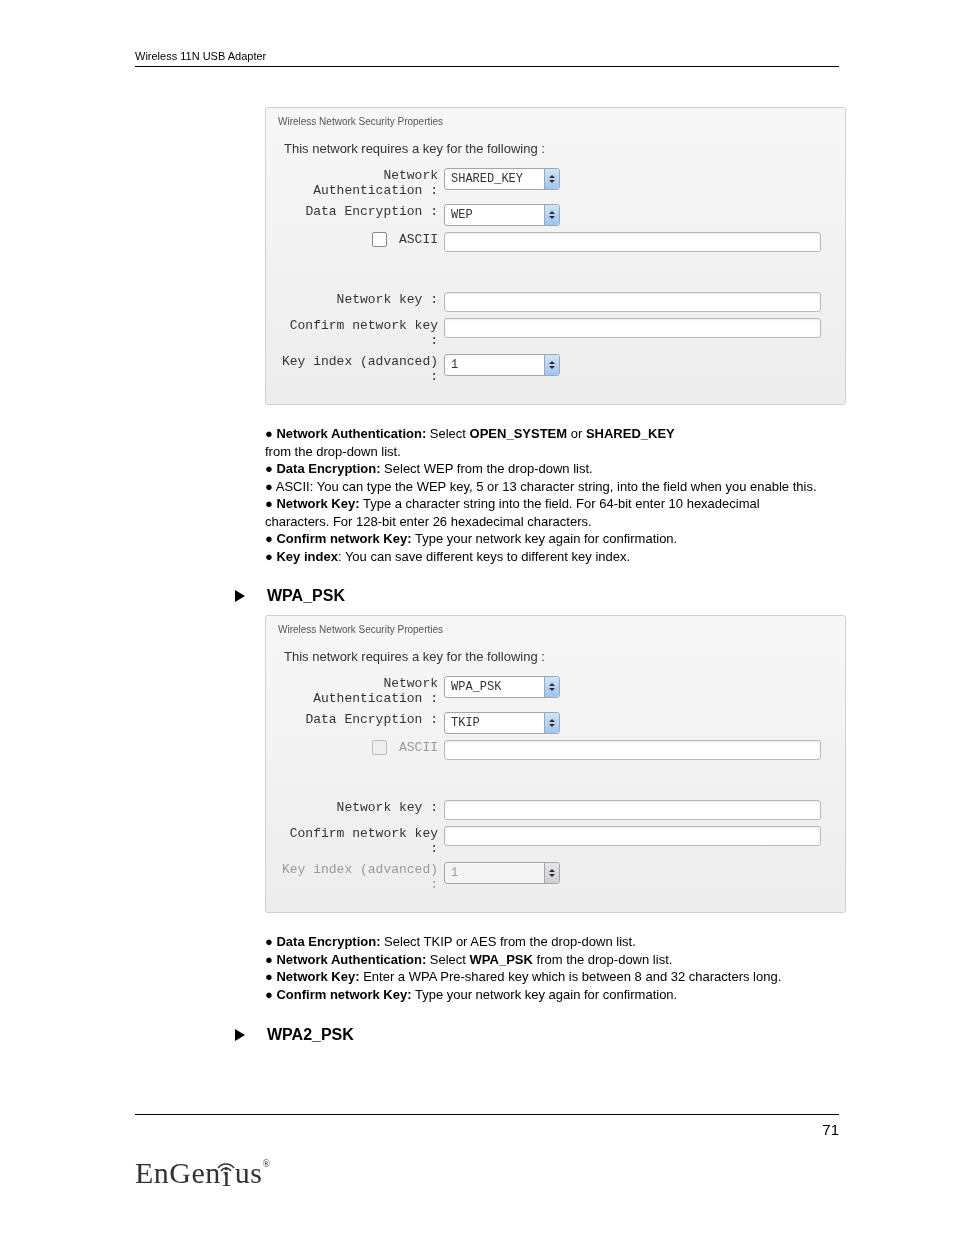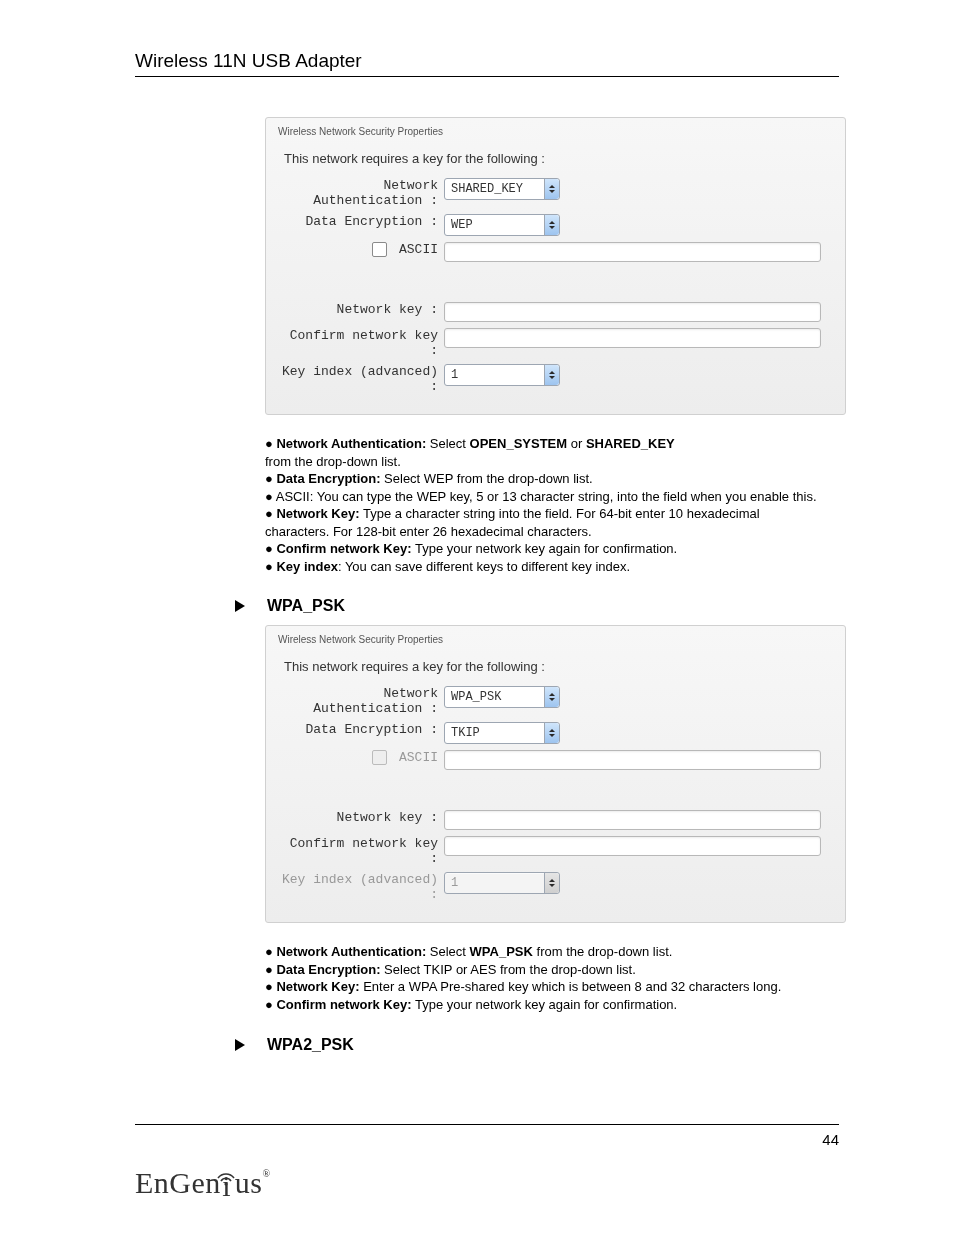--- a/index.html
+++ b/index.html
@@ -8,21 +8,21 @@
     background: #fff;
     font-family: "Helvetica Neue", Helvetica, Arial, sans-serif;
     color: #000;
     width: 954px;
   }
   .page {
     padding: 50px 115px 40px 135px;
     box-sizing: border-box;
   }
   .header {
-    font-size: 19px;
+    font-size: 11px;
     padding-bottom: 4px;
     border-bottom: 1px solid #000;
     margin-bottom: 40px;
   }
   .panel {
     background: linear-gradient(#f7f7f7,#ededed);
     border: 1px solid #d0d0d0;
     border-radius: 3px;
     padding: 8px 12px 14px 12px;
     margin: 0 0 20px 130px;
@@ -260,33 +260,33 @@
       <div class="row-label disabled">Key index (advanced) :</div>
       <div class="select disabled">
         <span>1</span>
         <span class="stepper disabled"></span>
       </div>
     </div>
   </div>
 
   
   <div class="body-text">
+    <p class="bullet"><span>● </span><b>Data Encryption:</b><span> Select TKIP or AES from the drop-down list.</span></p>
     <p class="bullet"><span>● </span><b>Network Authentication:</b><span> Select </span><b>WPA_PSK</b><span> from the drop-down list.</span></p>
-    <p class="bullet"><span>● </span><b>Data Encryption:</b><span> Select TKIP or AES from the drop-down list.</span></p>
     <p class="bullet"><span>● </span><b>Network Key:</b><span> Enter a WPA Pre-shared key which is between 8 and 32 characters long.</span></p>
     <p class="bullet"><span>● </span><b>Confirm network Key:</b><span> Type your network key again for confirmation.</span></p>
   </div>
 
   <div class="heading-row">
     <span class="arrow-icon"></span>
     <span>WPA2_PSK</span>
   </div>
 
   <div class="footer">
-    <span>44</span>
+    <span>71</span>
   </div>
 
   <div class="logo">
     <span>EnGen</span><span class="wifi"><svg width="18" height="30" viewBox="0 0 18 30">
           <g fill="none" stroke="#333" stroke-width="1.6">
             <path d="M1 12 A 10 10 0 0 1 17 12"></path>
             <path d="M4 15 A 6 6 0 0 1 14 15"></path>
           </g>
           <circle cx="9" cy="18" r="1.6" fill="#333"></circle>
           <text x="5.3" y="30" font-family="Georgia" font-size="30" fill="#333">i</text>

